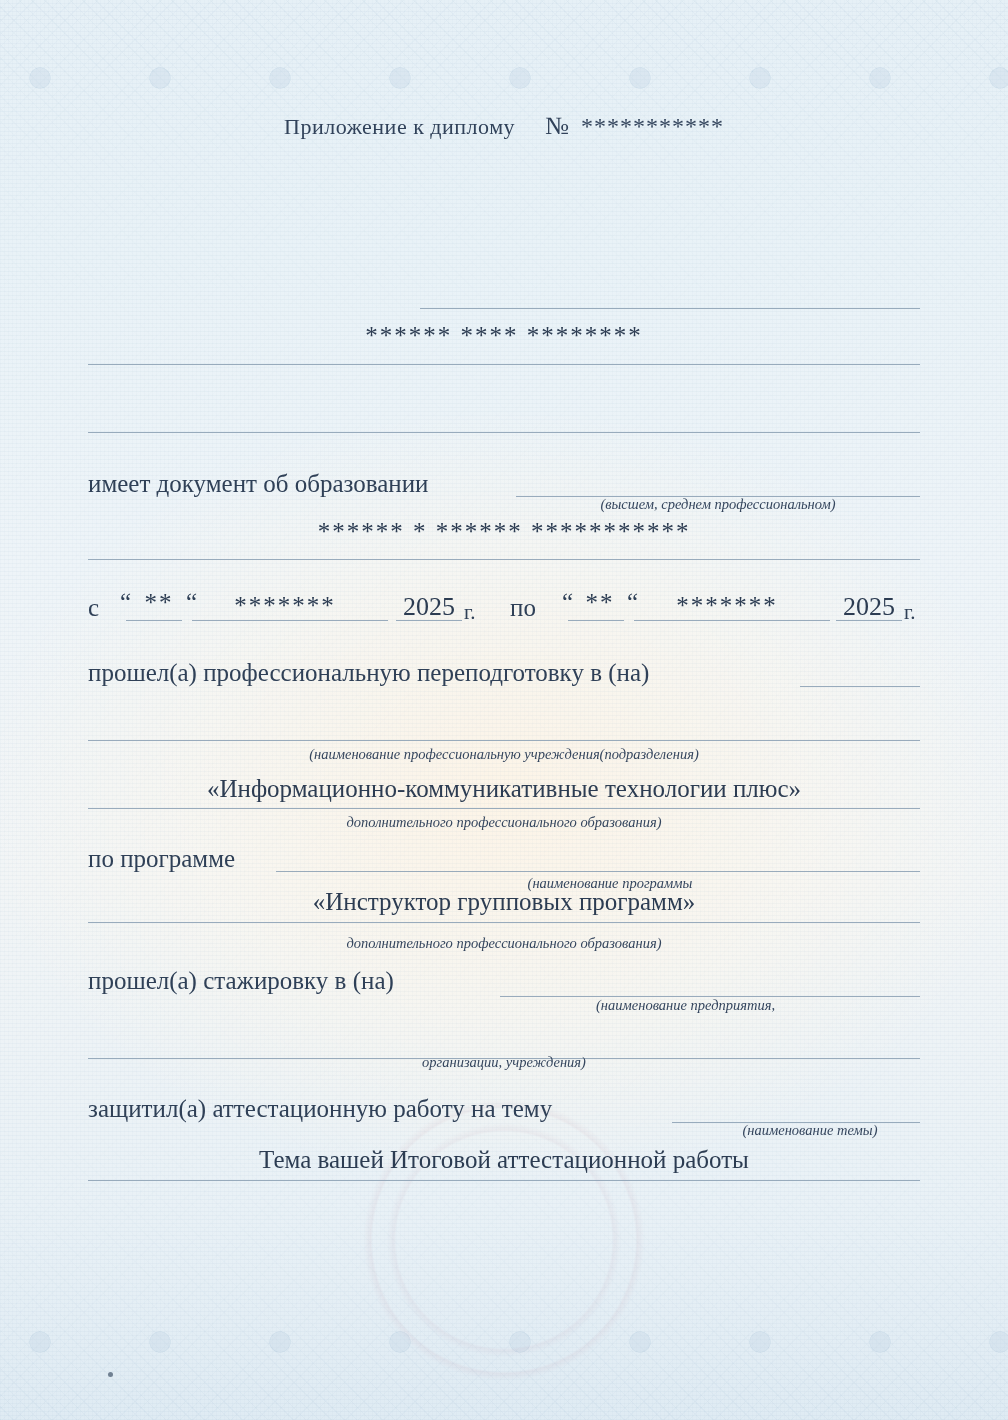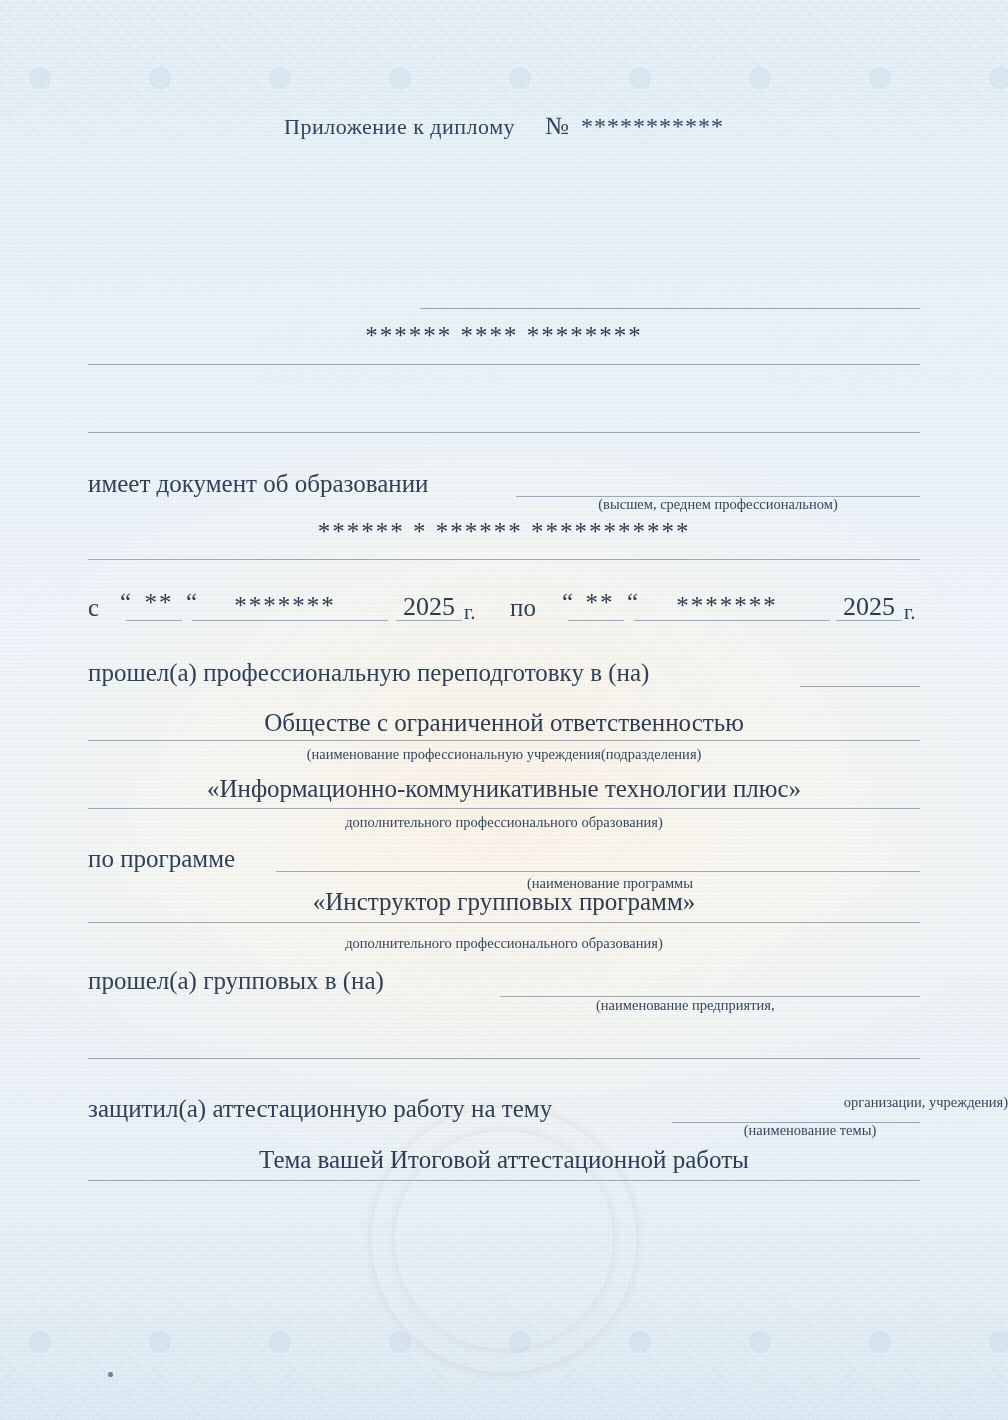--- a/index.html
+++ b/index.html
@@ -114,20 +114,21 @@
   }
   .stars {
     letter-spacing: 2px;
   }
   .hint {
     position: absolute;
     font-size: 14.5px;
     color: #35465e;
     white-space: nowrap;
     text-align: center;
+    font-style: italic;
   }
   .rule {
     position: absolute;
     height: 0;
     border-bottom: 1px solid #94a7b8;
     opacity: 0.95;
   }
   .center { left: 0; right: 0; text-align: center; }
   .q {
     font-size: 25px;
@@ -179,39 +180,38 @@
     <div class="lbl q" style="left:627px; top:588px;">“</div>
     <div class="rule" style="left:568px; top:620px; width:56px;"></div>
     <div class="fill stars" style="left:632px; top:592px; width:190px;">*******</div>
     <div class="rule" style="left:634px; top:620px; width:196px;"></div>
     <div class="fill" style="left:836px; top:592px; width:66px; font-size:26px;">2025</div>
     <div class="rule" style="left:836px; top:620px; width:66px;"></div>
     <div class="lbl" style="left:904px; top:600px; font-size:21px;">г.</div>
 
     <div class="lbl" style="left:88px; top:659px;">прошел(а) профессиональную переподготовку в (на)</div>
     <div class="rule" style="left:800px; top:686px; width:120px;"></div>
-    <div class="fill center" style="top:709px;">Обществе с ограниченной ответственностью</div>
     <div class="rule" style="left:88px; top:740px; width:832px;"></div>
     <div class="hint center" style="top:746px;">(наименование профессиональную учреждения(подразделения)</div>
     <div class="fill center" style="top:775px;">«Информационно-коммуникативные технологии плюс»</div>
     <div class="rule" style="left:88px; top:808px; width:832px;"></div>
     <div class="hint center" style="top:814px;">дополнительного профессионального образования)</div>
 
     <div class="lbl" style="left:88px; top:845px;">по программе</div>
     <div class="rule" style="left:276px; top:871px; width:644px;"></div>
     <div class="hint" style="left:500px; top:875px; width:220px;">(наименование программы</div>
     <div class="fill center" style="top:888px;">«Инструктор групповых программ»</div>
     <div class="rule" style="left:88px; top:922px; width:832px;"></div>
     <div class="hint center" style="top:935px;">дополнительного профессионального образования)</div>
 
-    <div class="lbl" style="left:88px; top:967px;">прошел(а) групповых в (на)</div>
+    <div class="lbl" style="left:88px; top:967px;">прошел(а) стажировку в (на)</div>
     <div class="rule" style="left:500px; top:996px; width:420px;"></div>
     <div class="hint" style="left:596px; top:997px; width:324px; text-align:left;">(наименование предприятия,</div>
     <div class="rule" style="left:88px; top:1058px; width:832px;"></div>
-    <div class="hint center" style="top:1094px;text-align:right;">организации, учреждения)</div>
+    <div class="hint center" style="top:1054px;">организации, учреждения)</div>
 
     <div class="lbl" style="left:88px; top:1095px;">защитил(а) аттестационную работу на тему</div>
     <div class="rule" style="left:672px; top:1122px; width:248px;"></div>
     <div class="hint" style="left:700px; top:1122px; width:220px;">(наименование темы)</div>
     <div class="fill center" style="top:1146px;">Тема вашей Итоговой аттестационной работы</div>
     <div class="rule" style="left:88px; top:1180px; width:832px;"></div>
 
     <div style="position:absolute; left:108px; top:1372px; width:5px; height:5px; border-radius:50%; background:#55667a; opacity:0.8;"></div>
   </div>
 </div>

